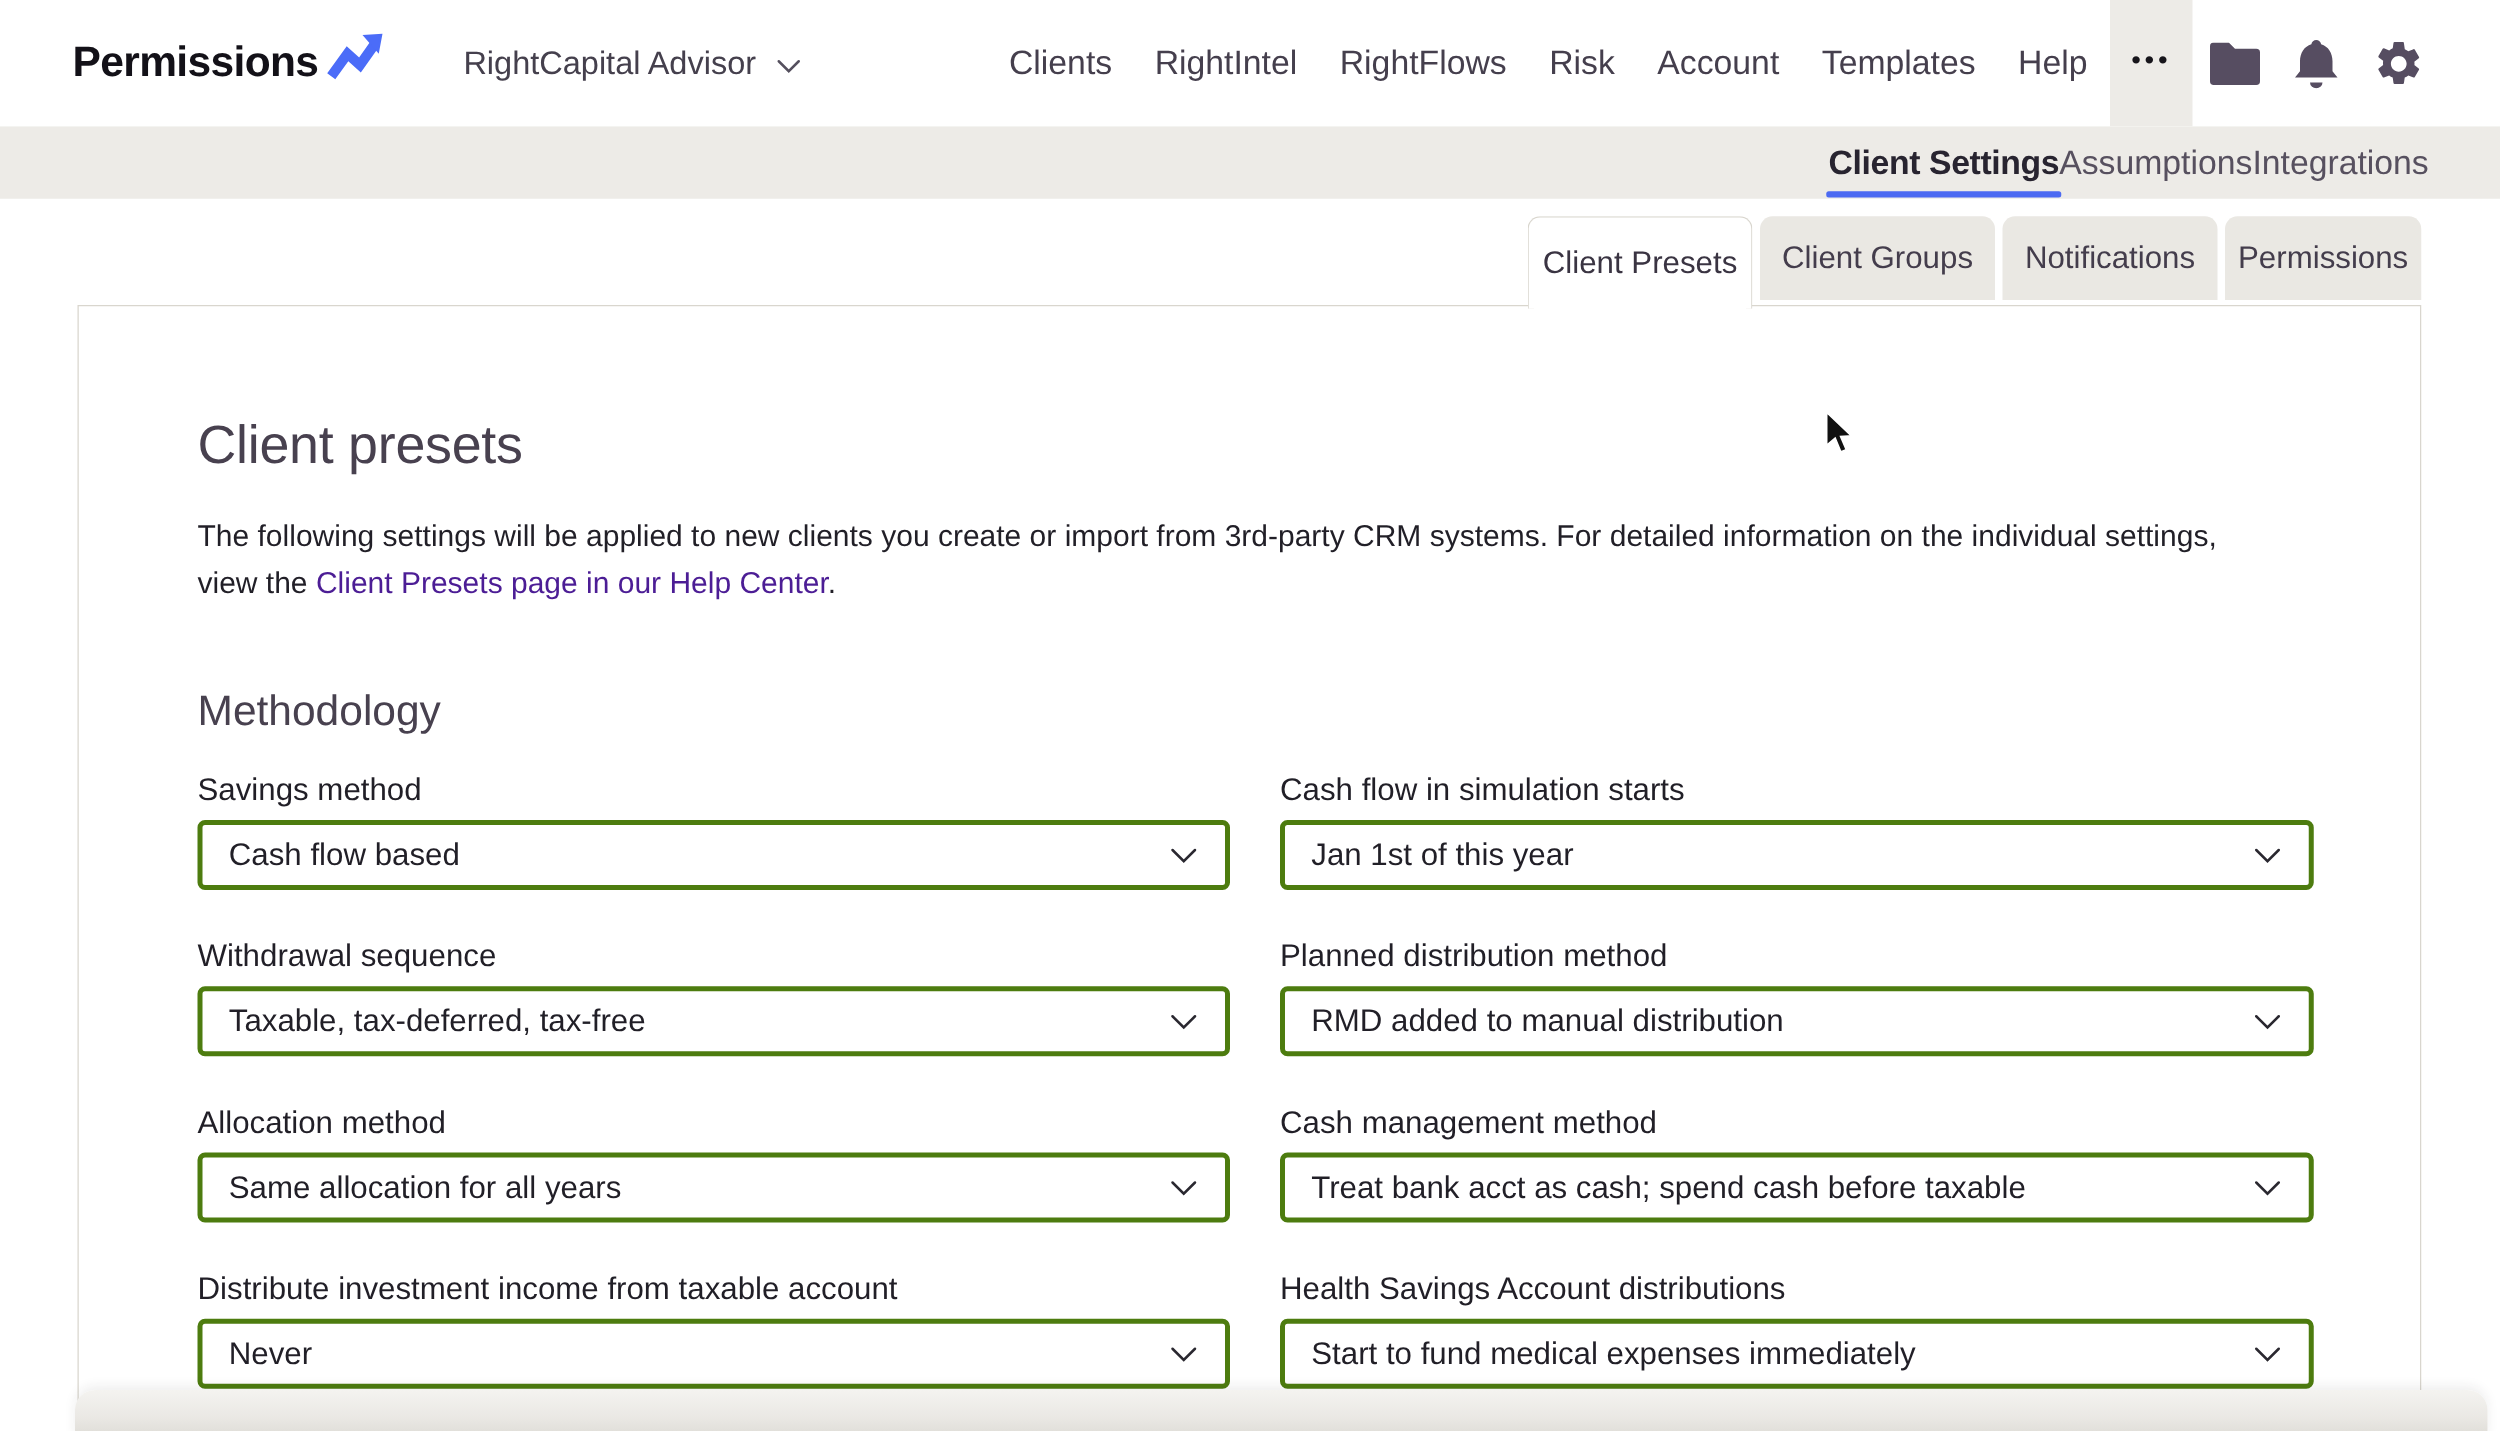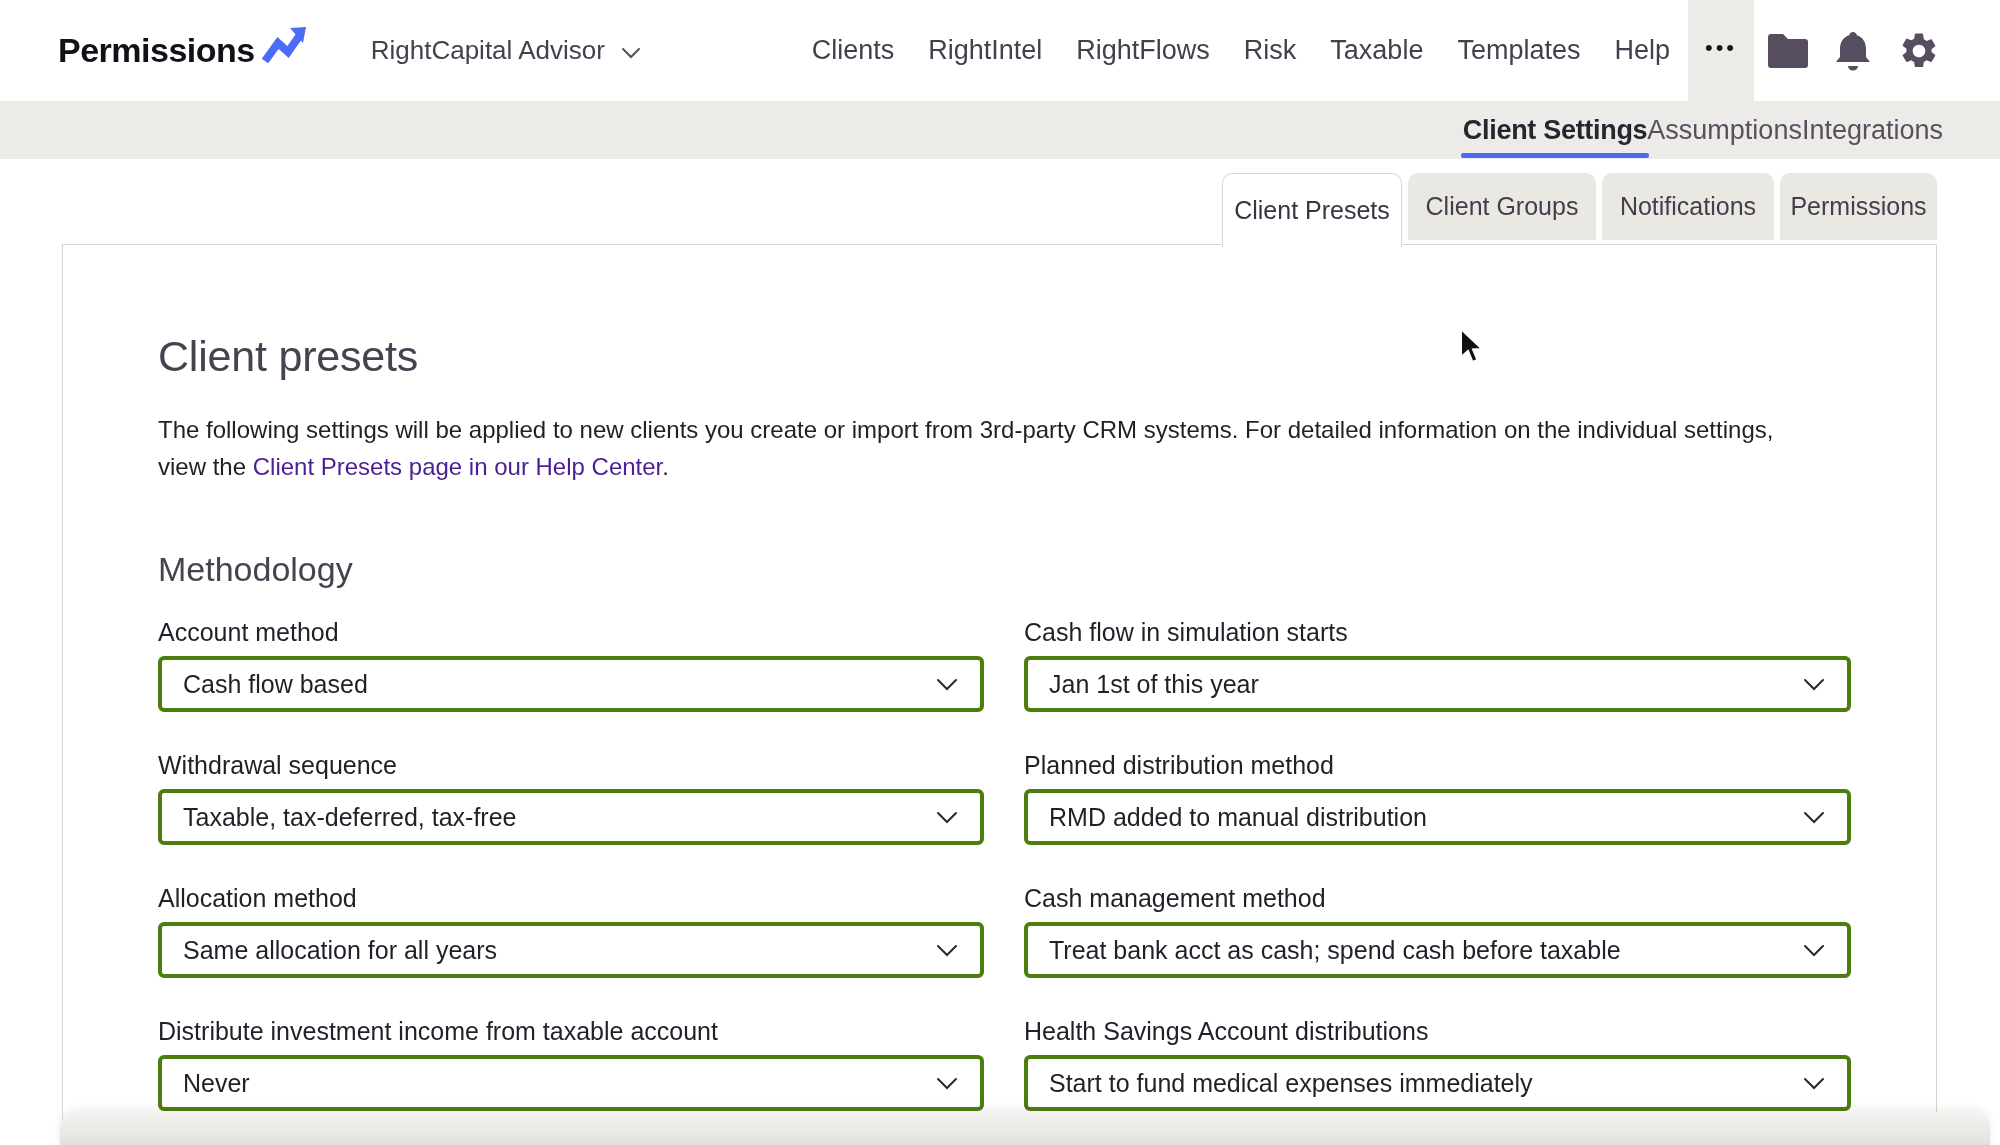--- a/index.html
+++ b/index.html
@@ -236,21 +236,21 @@
           <path d="M2 2 L10 10 L18 2" stroke="#55505e" stroke-width="2" fill="none" stroke-linecap="round"></path>
         </svg>
     </span>
   </div>
 
   <nav class="topnav">
     <span class="topnav-item">Clients</span>
     <span class="topnav-item">RightIntel</span>
     <span class="topnav-item">RightFlows</span>
     <span class="topnav-item">Risk</span>
-    <span class="topnav-item">Taxable</span>
+    <span class="topnav-item">Account</span>
     <span class="topnav-item">Templates</span>
     <span class="topnav-item">Help</span>
   </nav>
 
   <div class="more-strip">
     <span class="more-dots">•••</span>
   </div>
 
   <div class="topbar-icons">
     <span class="icon-btn">
@@ -291,21 +291,21 @@
   <p class="page-desc">
     <span>The following settings will be applied to new clients you create or import from 3rd-party CRM systems. For detailed information on the individual settings,</span><br>
     <span>view the </span><span class="help-link">Client Presets page in our Help Center</span><span>.</span>
   </p>
 
   <h2 class="section-title">Methodology</h2>
 
   <div class="fields-grid">
 
     <div class="field">
-      <span class="field-label">Account method</span>
+      <span class="field-label">Savings method</span>
       <div class="select-box">
         <span class="select-value">Cash flow based</span>
         <span>
             <svg width="22" height="13" viewBox="0 0 22 13">
               <path d="M2 2 L11 11 L20 2" stroke="#2a2830" stroke-width="2" fill="none" stroke-linecap="round"></path>
             </svg>
           </span>
       </div>
     </div>
 

